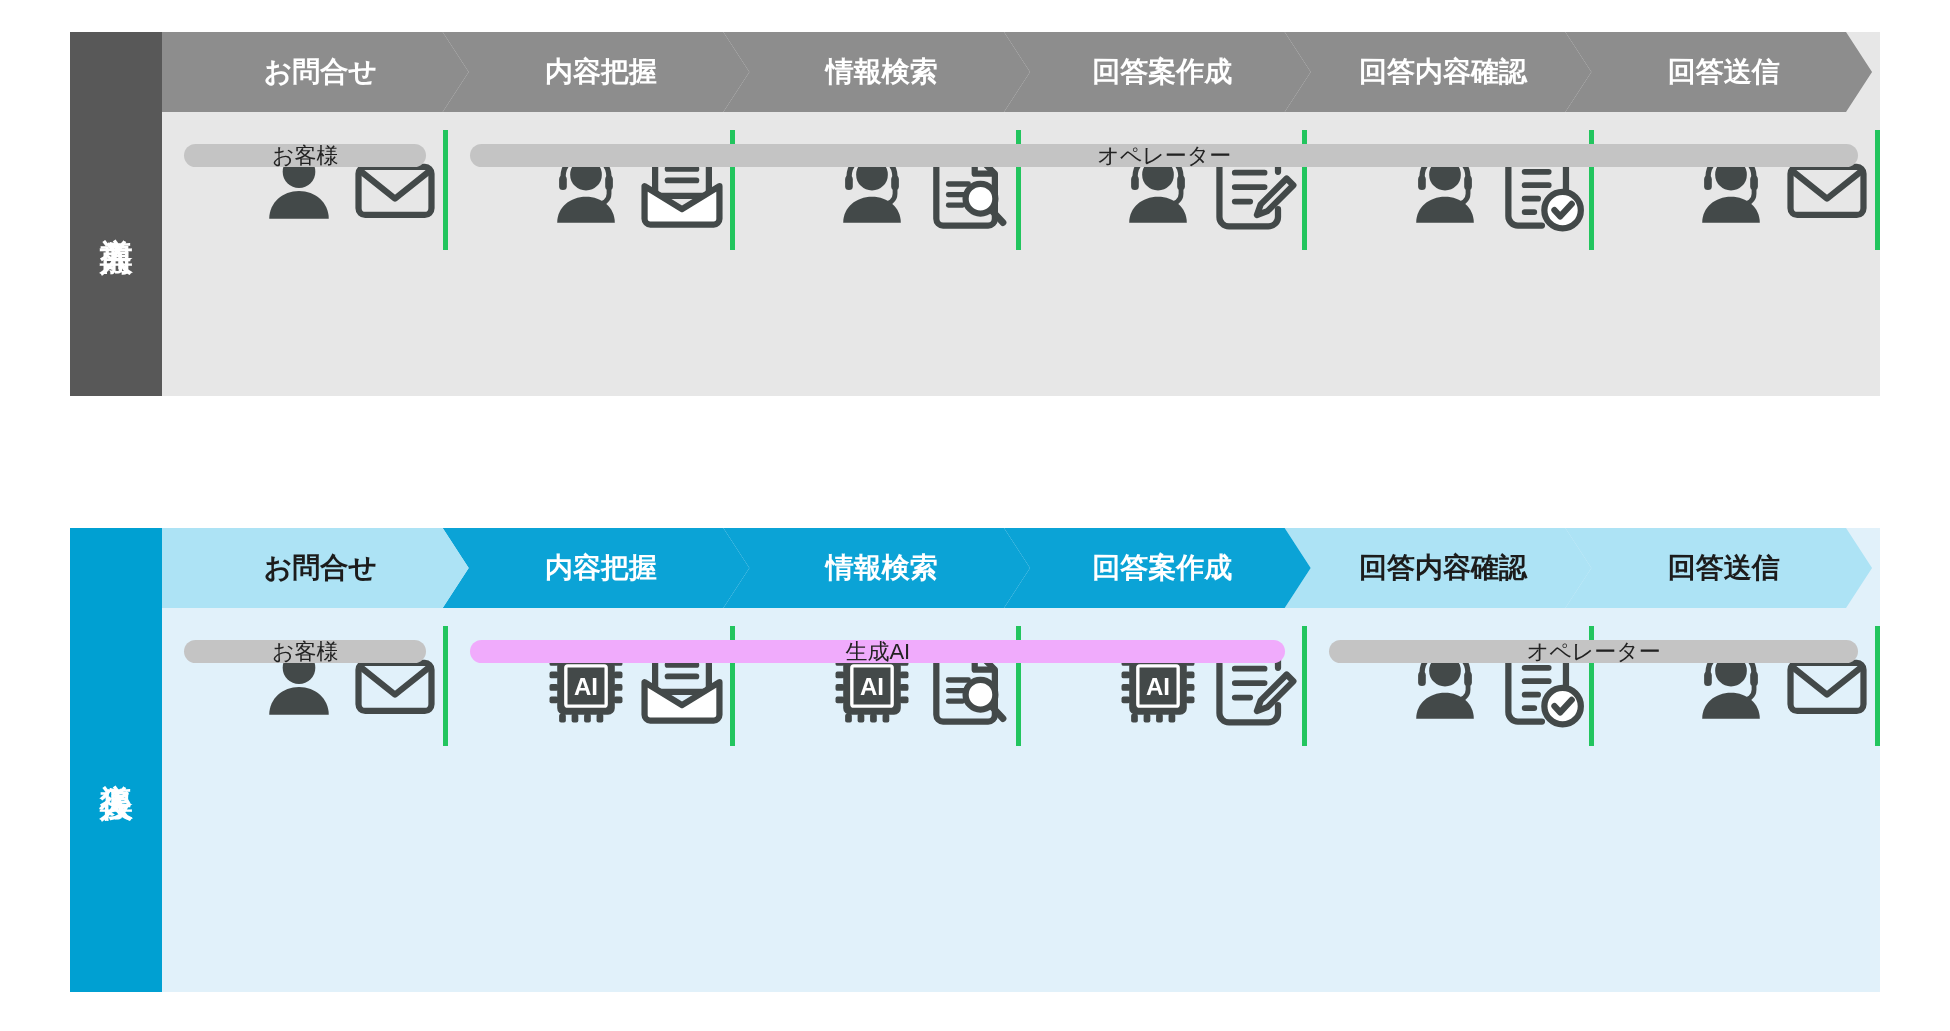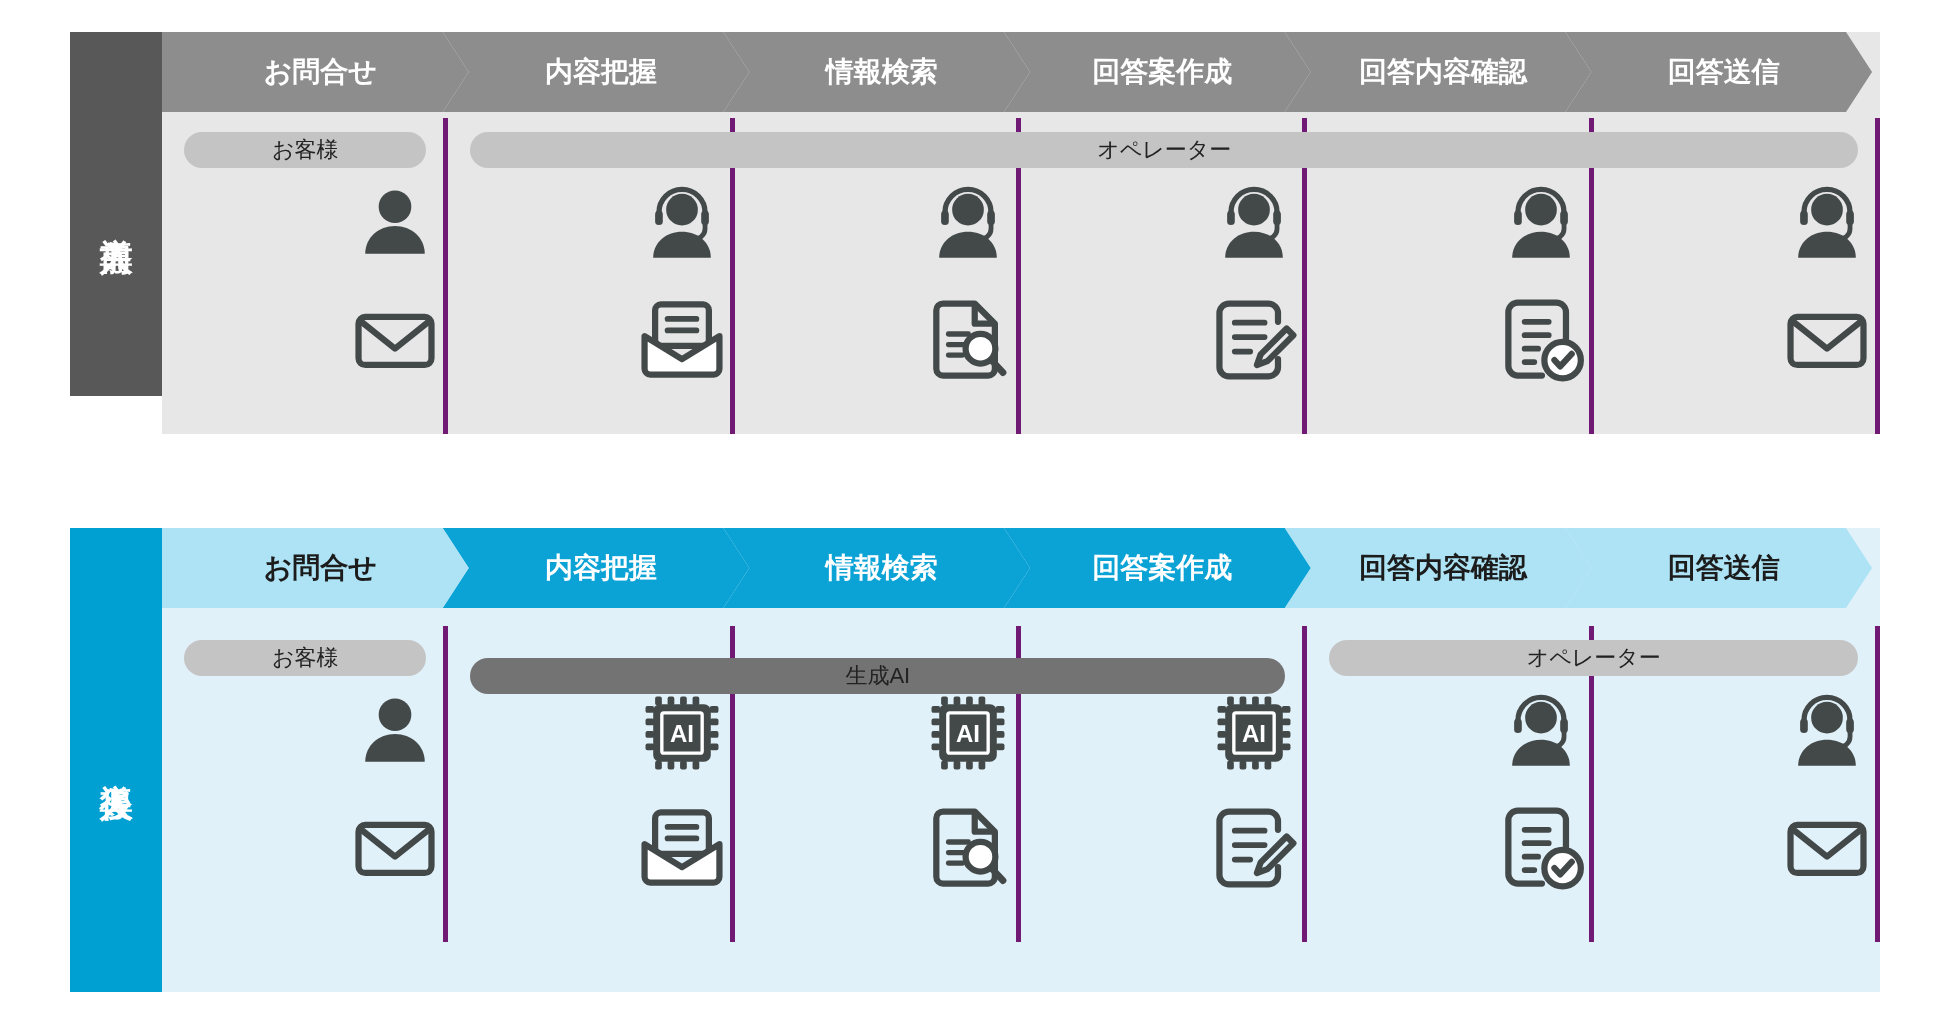--- a/index.html
+++ b/index.html
@@ -56,35 +56,35 @@
 
   
   .content{
     position:relative;
     display:flex;
     margin-top:6px;
   }
   .col{
     flex:1;
     position:relative;
-    display:flex;flex-direction:column;align-items:flex-end;
-    border-right:5px solid #701a75;
+    display:flex;flex-direction:row;align-items:center;
+    border-right:5px solid #22c55e;
     box-sizing:border-box;
   }
   .col:last-child{border-right:none;}
 
   .role-space{height:52px;width:100%;}
   .icon-slot{height:110px;display:flex;align-items:center;justify-content:center;}
   .icon-slot.second{height:120px;}
   .pad-bottom{height:34px;}
 
   
   .role-layer{position:absolute;left:0;top:14px;height:40px;width:100%;pointer-events:none;}
   .role-pill{
-    position:absolute;top:0;height:36px;
+    position:absolute;top:0;height:23px;
     background:#c4c4c4;
     border-radius:20px;
     display:flex;align-items:center;justify-content:center;
     color:#222222;
     font-size:22px;
     pointer-events:auto;
   }
 </style>
 </head>
 <body>
@@ -470,21 +470,21 @@
                 <rect x="24" y="52" width="152" height="100" rx="14" fill="none" stroke="#434949" stroke-width="13"></rect>
                 <path d="M30 62l70 56 70-56" fill="none" stroke="#434949" stroke-width="13" stroke-linecap="round" stroke-linejoin="round"></path>
               </svg>
             </div>
             <div class="pad-bottom"></div>
           </div>
           <div class="role-layer" id="after-roles">
             <div class="role-pill" style="background: rgb(196, 196, 196); left: calc(0% + 22px); width: calc(16.6667% - 44px);">
               <span>お客様</span>
             </div>
-            <div class="role-pill" style="background: #737373; left: calc(16.6667% + 22px); width: calc(50% - 44px); margin-top: 18px;">
+            <div class="role-pill" style="background: #f0abfc; left: calc(16.6667% + 22px); width: calc(50% - 44px);">
               <span>生成AI</span>
             </div>
             <div class="role-pill" style="background: rgb(196, 196, 196); left: calc(66.6667% + 22px); width: calc(33.3333% - 44px);">
               <span>オペレーター</span>
             </div>
           </div>
         </div>
     </div>
   </div>
 

